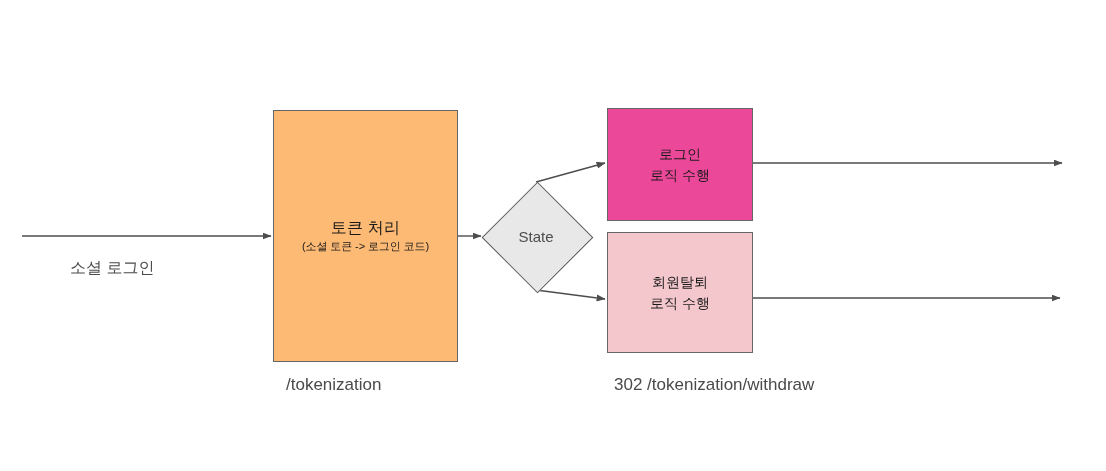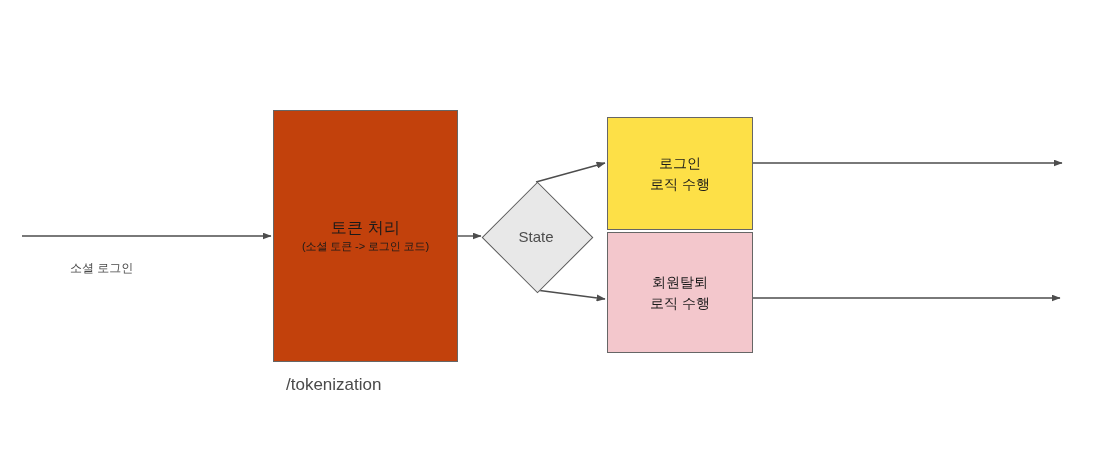--- a/index.html
+++ b/index.html
@@ -41,40 +41,40 @@
 
   .box {
     border: 1.4px solid #666666;
   }
 
   #process-node {
     left: 273px;
     top: 110px;
     width: 185px;
     height: 252px;
-    background: #c2410c;
+    background: #fdba74;
   }
   #process-node .title {
     font-size: 16px;
     line-height: 20px;
     letter-spacing: 0.2px;
   }
   #process-node .subtitle {
     font-size: 11px;
     line-height: 15px;
     margin-top: 1px;
     letter-spacing: -0.1px;
   }
 
   #login-node {
     left: 607px;
-    top: 117px;
+    top: 108px;
     width: 146px;
     height: 113px;
-    background: #fde047;
+    background: #ec4899;
   }
   #withdraw-node {
     left: 607px;
     top: 232px;
     width: 146px;
     height: 121px;
     background: #f3c7cc;
   }
   #login-node .line,
   #withdraw-node .line {
@@ -111,21 +111,21 @@
 
   
   .caption {
     position: absolute;
     color: #4a4a4a;
     white-space: nowrap;
     font-size: 17px;
     line-height: 20px;
   }
   .caption.kr {
-    font-size: 12px;
+    font-size: 16px;
   }
   #caption-social-login {
     left: 70px;
     top: 258px;
   }
   #caption-tokenization {
     left: 286px;
     top: 375px;
   }
   #caption-login-redirect {
@@ -180,14 +180,15 @@
   <div class="node box" id="withdraw-node">
     <div class="line">회원탈퇴</div>
     <div class="line">로직 수행</div>
   </div>
 
   <div class="caption kr" id="caption-social-login">소셜 로그인</div>
 
   <div class="caption" id="caption-tokenization">/tokenization</div>
 
 
+  <div class="caption" id="caption-withdraw-redirect">302 /tokenization/withdraw</div>
 
 </div>
 
 </body></html>

